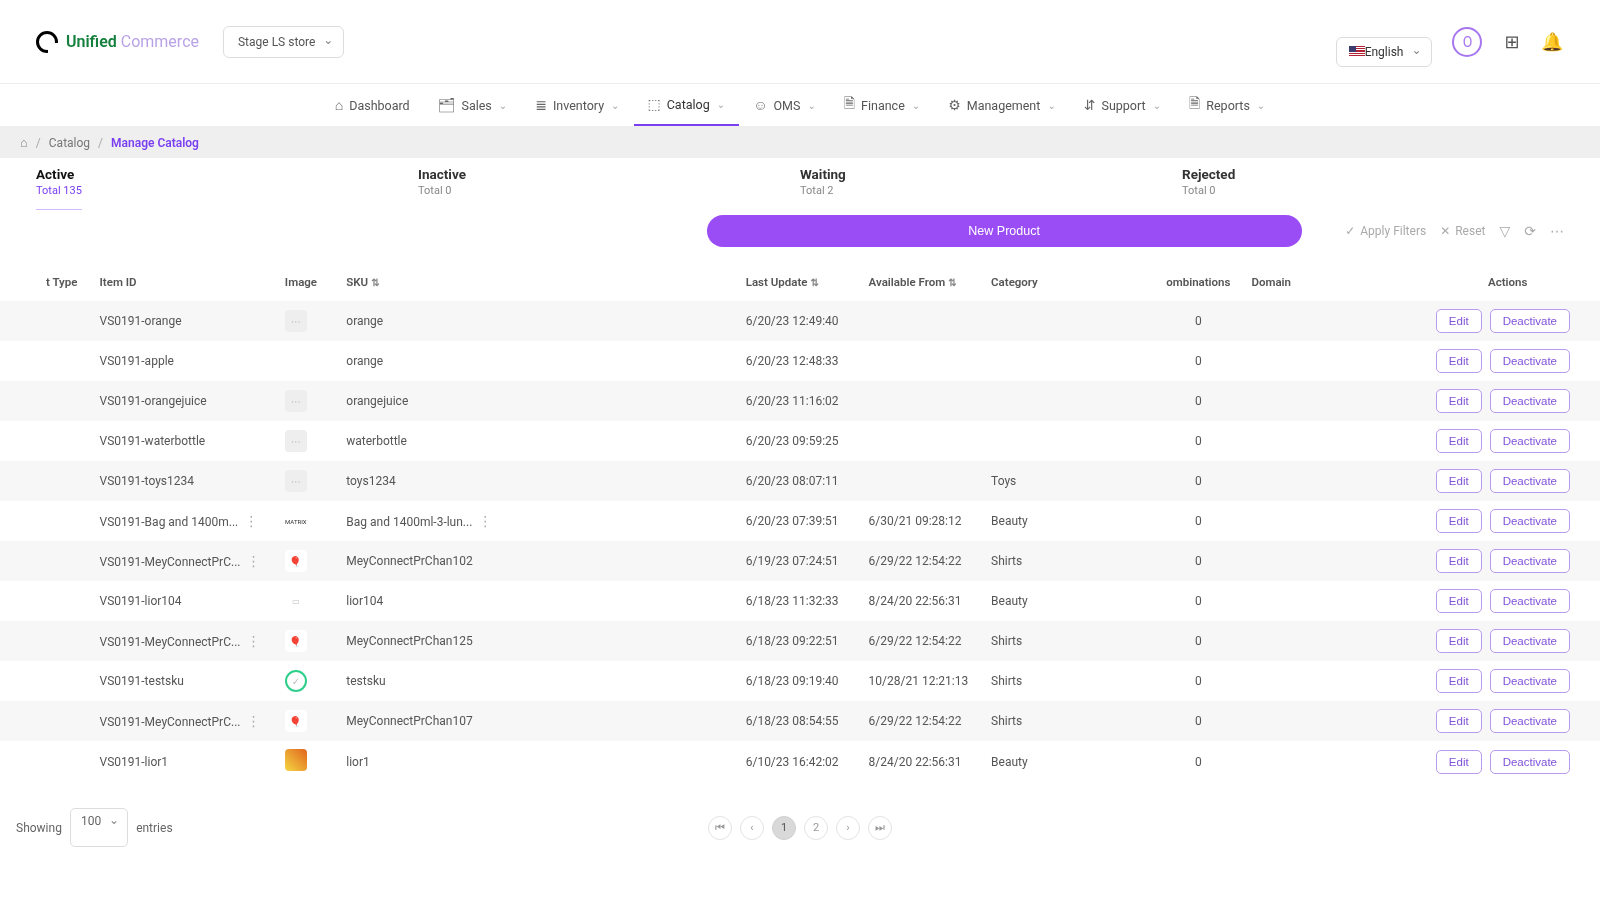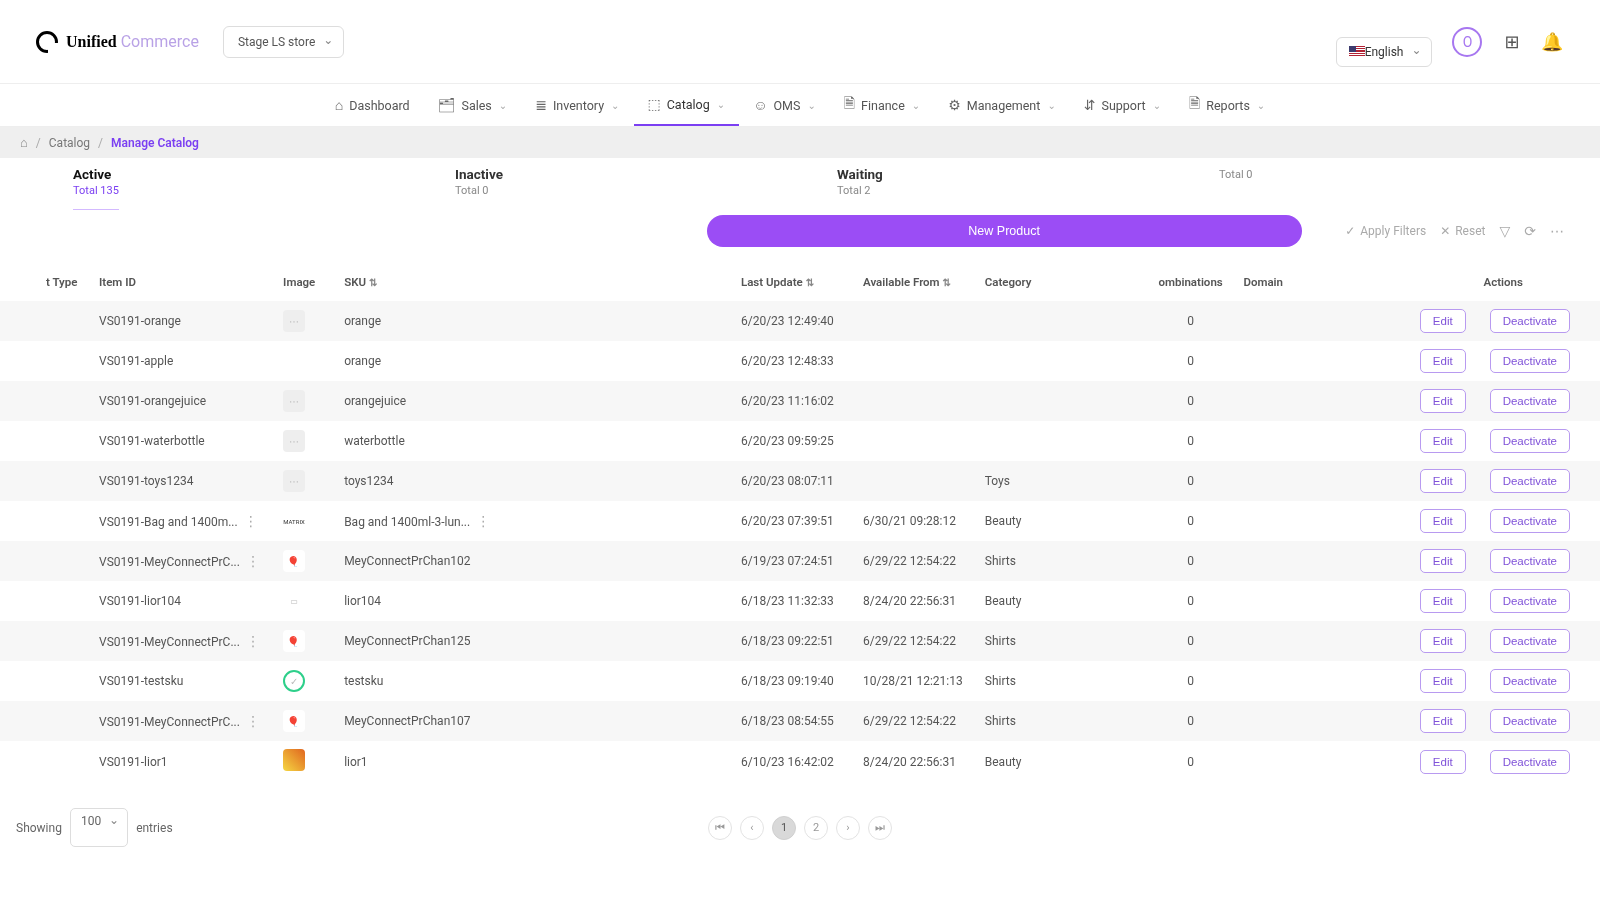--- a/index.html
+++ b/index.html
@@ -1,42 +1,42 @@
 <!DOCTYPE html>
 <html><head>
 <meta charset="utf-8">
 <style>
   * { box-sizing: border-box; margin:0; padding:0; }
   body { font-family: -apple-system, BlinkMacSystemFont, "Segoe UI", Roboto, Helvetica, Arial, sans-serif; font-size:13px; color:#333; background:#fff; }
   .topbar { display:flex; align-items:center; padding:10px 36px; border-bottom:1px solid #eee; height:84px;}
   .brand { display:flex; align-items:center; gap:8px; font-weight:600; font-size:16px; }
   .brand .logo { width:22px; height:22px; border:3px solid #000; border-radius:50%; position:relative;}
   .brand .logo::after{content:""; position:absolute; right:-3px; bottom:-3px; width:10px; height:10px; background:#fff;}
-  .brand .uc1 { color:#000000;font-family:Liberation Serif, serif; }
+  .brand .uc1 { color:#15803d; }
   .brand .uc2 { color:#b9a2e6; font-weight:400;}
   .store-select { margin-left:24px; border:1px solid #ddd; border-radius:6px; padding:8px 28px 8px 14px; font-size:12px; color:#555; position:relative; cursor:pointer;}
   .store-select::after { content:"⌄"; position:absolute; right:10px; top:6px; color:#888; font-size:12px;}
   .spacer{flex:1;}
   .lang-select { border:1px solid #ddd; border-radius:6px; padding:7px 28px 7px 12px; font-size:12px; color:#333; display:flex; align-items:center; gap:0; position:relative; cursor:pointer;margin-top:20px;}
   .lang-select::after{content:"⌄"; position:absolute; right:10px; top:5px; color:#888;}
   .flag{display:inline-block;width:16px;height:11px;background:linear-gradient(#b22234 0 10%,#fff 10% 20%,#b22234 20% 30%,#fff 30% 40%,#b22234 40% 50%,#fff 50% 60%,#b22234 60% 70%,#fff 70% 80%,#b22234 80% 90%,#fff 90% 100%);position:relative;}
   .flag::before{content:"";position:absolute;left:0;top:0;width:7px;height:6px;background:#3c3b6e;}
   .avatar{width:30px;height:30px;border:2px solid #a777f0;border-radius:50%;display:flex;align-items:center;justify-content:center;color:#a777f0;font-size:14px;margin-left:20px;cursor:pointer;}
   .ticon{font-size:18px;color:#555;margin-left:22px;cursor:pointer;}
   .mainnav{display:flex;justify-content:center;gap:0;border-bottom:1px solid #eee;background:#fff; padding:0 20px;}
   .navitem{display:flex;align-items:center;gap:6px;padding:9px 14px;color:#555;font-size:12.5px;cursor:pointer;}
   .navitem .ico{font-size:14px;color:#666;}
   .navitem .chev{font-size:10px;color:#aaa;margin-left:1px;}
   .navitem.active{border-bottom:2px solid #7b3ff2;color:#333;}
   .breadcrumb{background:#efefef;padding:8px 20px;font-size:12px;color:#777;display:flex;align-items:center;gap:8px;}
   .breadcrumb .sep{color:#aaa;}
   .breadcrumb .cur{color:#7b3ff2;font-weight:600;}
   .breadcrumb .home{font-size:13px;color:#888;}
   .tabs-row{display:flex;background:#fff;padding:4px 36px 0; border-bottom:1px solid transparent;}
-  .statustab{flex:1;padding:4px 0 2px;margin-left:37px;}
+  .statustab{flex:1;padding:4px 0 2px;}
   .statustab .ttl{font-weight:700;font-size:13.5px;color:#333;}
   .statustab .sub{font-size:11px;color:#888;margin-top:2px;}
   .statustab.active .ttl{color:#111;}
   .statustab.active .sub{color:#7b3ff2;border-bottom:1px solid #d3b9ff; display:inline-block;padding-bottom:12px;}
   .action-row{display:flex;align-items:center;padding:2px 36px 10px;gap:14px;}
   .newprod{flex:0 0 auto; margin:0 auto; background:#9b4df5;color:#fff;border:none;border-radius:999px;padding:9px 0;width:595px;font-size:12.5px;cursor:pointer;}
   .action-row .left-gap{width:627px;}
   .filterbtn{color:#aaa;font-size:12px;display:flex;align-items:center;gap:5px;cursor:pointer;}
   .tblwrap{width:100%;overflow:auto;}
   table{border-collapse:separate;border-spacing:0;width:100%;}
@@ -52,21 +52,21 @@
   .col-upd{width:120px;}
   .col-avail{width:110px;}
   .col-cat{width:170px;}
   .col-comb{width:80px;text-align:center;}
   .col-dom{width:170px;}
   .col-act{width:180px;text-align:right;}
   .imgph{width:22px;height:22px;background:#eee;border-radius:4px;display:inline-flex;align-items:center;justify-content:center;color:#bbb;font-size:10px;}
   .imgph.green{border:2px solid #2dcf8a;background:#fff;border-radius:50%;}
   .dotsv{color:#aaa;font-size:14px;margin-left:6px;}
   .btn-sm{border:1px solid #b89af0;background:#fff;color:#8053d9;border-radius:5px;padding:5px 12px;font-size:11.5px;cursor:pointer;}
-  .btn-sm + .btn-sm{margin-left:24px;}
+  .btn-sm + .btn-sm{margin-left:8px;}
   .sorter{color:#888;font-size:10px;margin-left:3px;}
   .footer{display:flex;align-items:center;padding:12px 16px 20px;font-size:12px;color:#666; border-top:0;}
   .pagesize{border:1px solid #ddd;border-radius:5px;padding:5px 26px 18px 10px;font-size:12px;position:relative;margin:0 8px;cursor:pointer;}
   .pagesize::after{content:"⌄";position:absolute;right:8px;top:4px;color:#888;}
   .pager{margin-left:auto;margin-right:auto;display:flex;gap:8px;align-items:center;position:absolute;left:50%;transform:translateX(-50%);}
   .pagebtn{width:24px;height:24px;border:1px solid #e3e3e3;border-radius:50%;display:flex;align-items:center;justify-content:center;color:#999;font-size:11px;cursor:pointer;background:#fff;}
   .pagebtn.active{background:#d9d9d9;color:#555;border-color:#d0d0d0;}
   .footer-wrap{position:relative; padding-top:14px;}
   .iconbtn{color:#aaa;font-size:14px;cursor:pointer;}
   thead th:first-child, tbody td:first-child{padding-left:46px;}
@@ -149,20 +149,21 @@
     <div class="statustab active"><div class="ttl">Active</div><div class="sub">Total 135</div></div>
     <div class="statustab">
       <div class="ttl">Inactive</div>
       <div class="sub">Total 0</div>
     </div>
     <div class="statustab">
       <div class="ttl">Waiting</div>
       <div class="sub">Total 2</div>
     </div>
     <div class="statustab">
+      <div class="ttl">Rejected</div>
       <div class="sub">Total 0</div>
     </div>
   </div>
 
 <div class="action-row">
   <div class="left-gap"></div>
   <button class="newprod">New Product</button>
   <div class="filterbtn">
       <span>✓</span>
       <span>Apply Filters</span>

